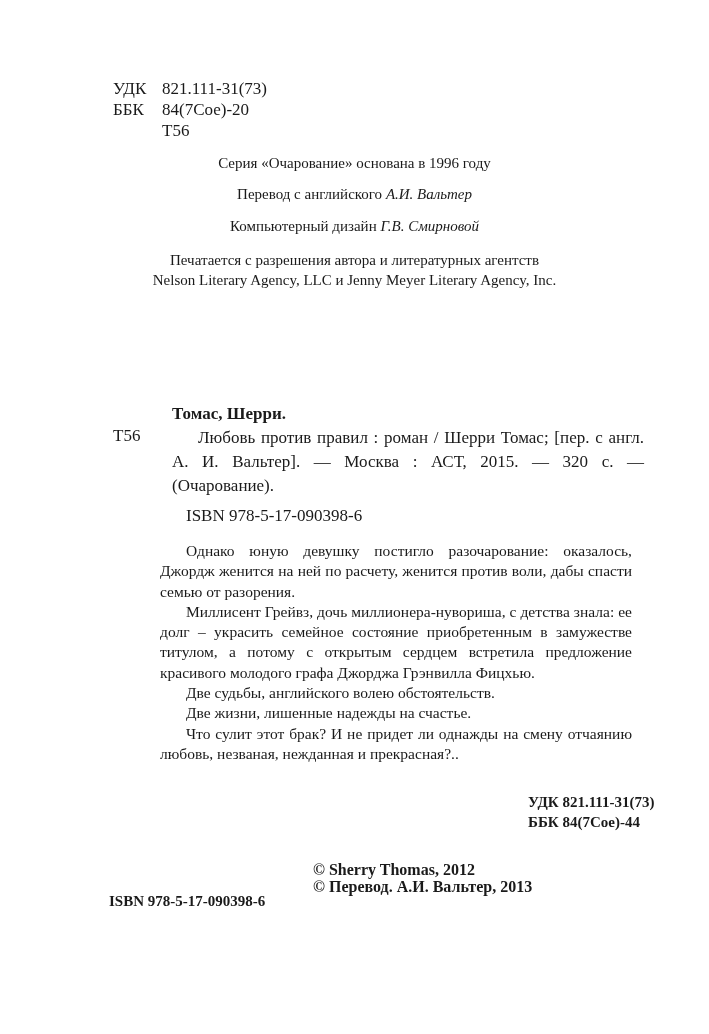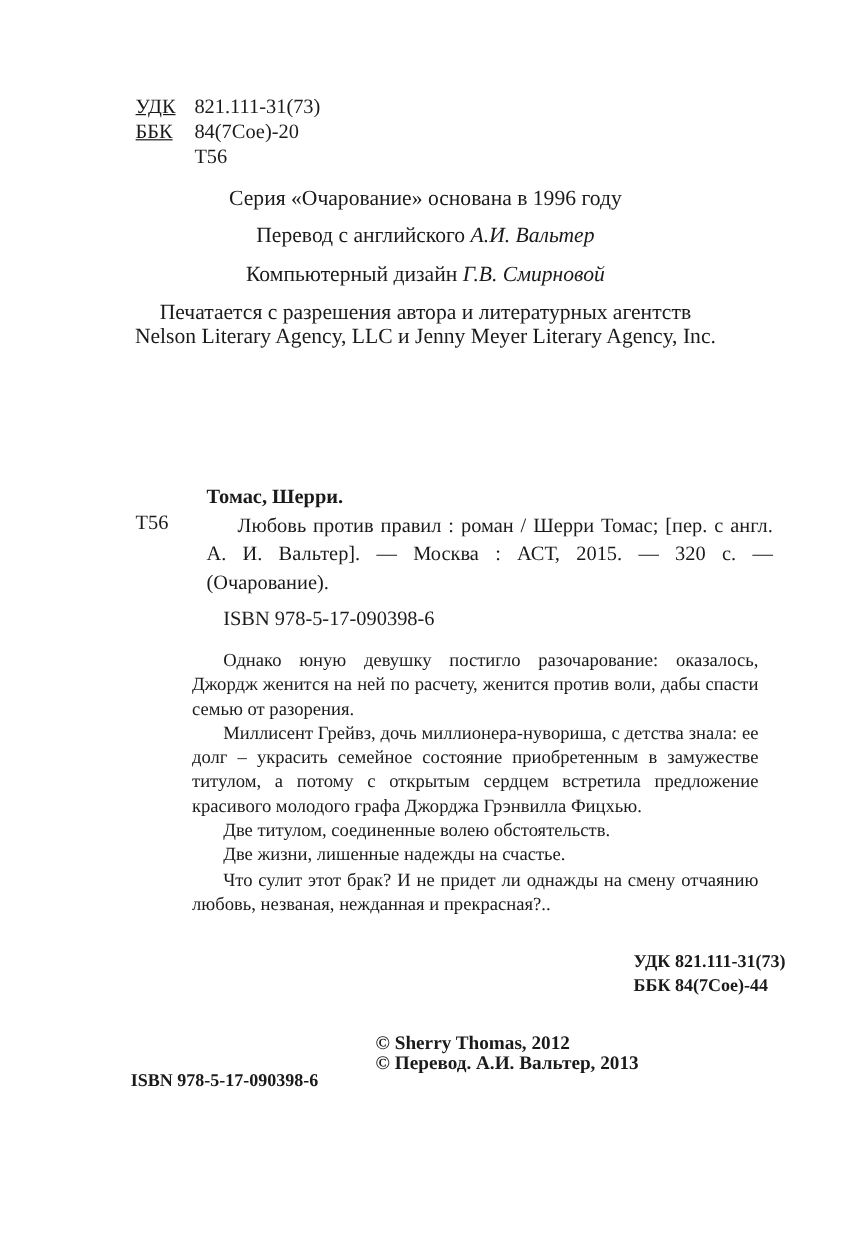--- a/index.html
+++ b/index.html
@@ -4,22 +4,22 @@
 <style>
   html, body { margin: 0; padding: 0; background: #ffffff; }
   body {
     width: 709px; height: 1034px; position: relative; overflow: hidden;
     font-family: "Liberation Serif", "DejaVu Serif", serif;
     color: #1a1a1a;
   }
   .abs { position: absolute; }
   .classif { left: 113px; top: 78px; font-size: 17px; line-height: 21px; }
   .classif .row { display: flex; }
-  .classif .k { width: 49px; text-decoration: underline; }
-  .center { left: 0; width: 709px; text-align: center; font-size: 18px; }
+  .classif .k { width: 49px; }
+  .center { left: 0; width: 709px; text-align: center; font-size: 15px; }
   .center i { font-style: italic; }
   .perm { line-height: 20px; text-align: center; }
   .biblio { left: 160px; width: 472px; font-size: 17px; line-height: 24px; }
   .author { font-weight: bold; }
   .t56 { left: 113px; font-size: 17px; }
   .indent { text-indent: 26px; }
   .para { text-align: justify; }
   .isbn1 { left: 186px; font-size: 17px; }
   .annot { left: 160px; width: 472px; font-size: 15.5px; line-height: 20.3px; text-align: justify; }
   .annot p { margin: 0; text-indent: 26px; }
@@ -60,21 +60,21 @@
 <div class="abs biblio" style="top:402px;margin-left:12px;">
   <div class="author">Томас, Шерри.</div>
   <div class="para indent">Любовь против правил : роман / Шерри Томас; [пер. с англ. А. И. Вальтер]. — Москва : АСТ, 2015. — 320 с. — (Очарование).</div>
 </div>
 <div class="abs t56" style="top:426px;">Т56</div>
 <div class="abs isbn1" style="top:506px;">ISBN 978-5-17-090398-6</div>
 
 <div class="abs annot" style="top:541px;">
   <p>Однако юную девушку постигло разочарование: оказалось, Джордж женится на ней по расчету, женится против воли, дабы спасти семью от разорения.</p>
   <p>Миллисент Грейвз, дочь миллионера-нувориша, с детства знала: ее долг – украсить семейное состояние приобретенным в замужестве титулом, а потому с открытым сердцем встретила предложение красивого молодого графа Джорджа Грэнвилла Фицхью.</p>
-  <p>Две титулом, соединенные волею обстоятельств.</p>
+  <p>Две судьбы, английского волею обстоятельств.</p>
   <p>Две жизни, лишенные надежды на счастье.</p>
   <p>Что сулит этот брак? И не придет ли однажды на смену отчаянию любовь, незваная, нежданная и прекрасная?..</p>
 </div>
 
 <div class="abs bottom-class" style="top:792px;margin-left:47px;">
   <div>УДК 821.111-31(73)</div>
   <div>ББК 84(7Сое)-44</div>
 </div>
 
 <div class="abs copy" style="top:861px;">

